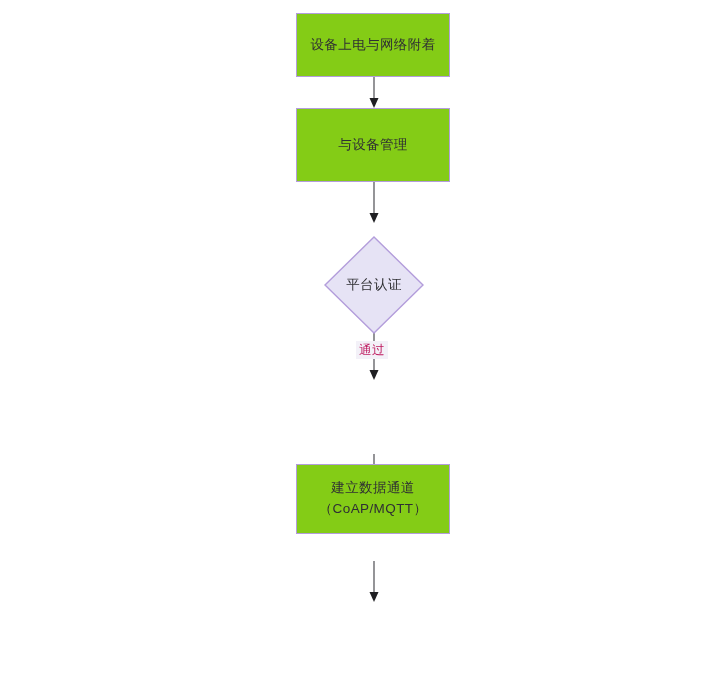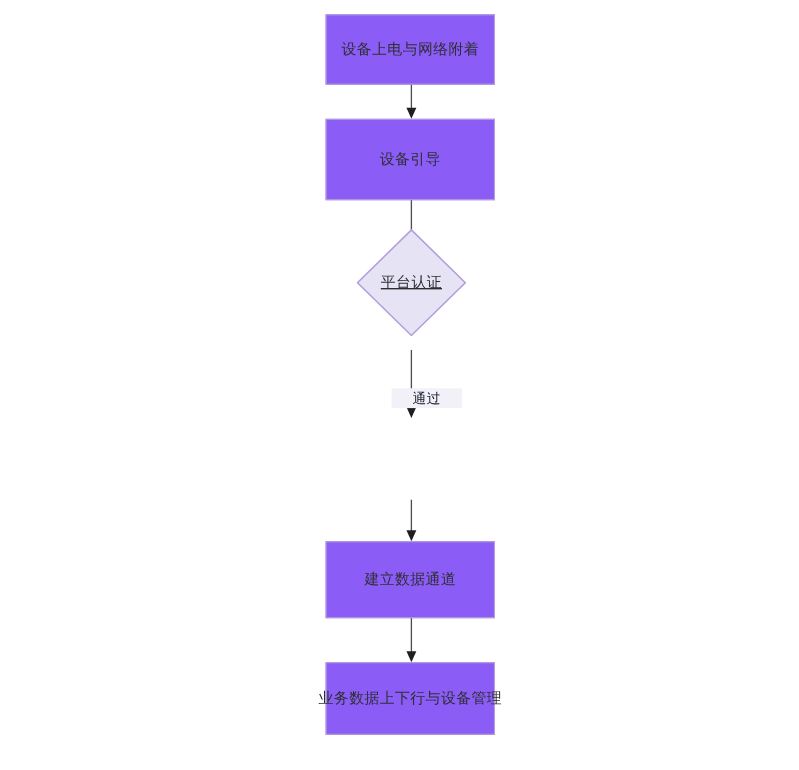--- a/index.html
+++ b/index.html
@@ -15,23 +15,24 @@
   }
   #flowchart-canvas {
     position: relative;
     width: 726px;
     height: 700px;
   }
   .node {
     position: absolute;
     box-sizing: border-box;
     display: flex;
+    flex-direction: column;
     align-items: center;
     justify-content: center;
-    background: #8b5cf6;
+    background: #84cc16;
     border: 1.4px solid #b39ddb;
     color: #2f2f33;
     font-size: 13.5px;
     line-height: 1.55;
     text-align: center;
     letter-spacing: 0.4px;
   }
   .node .line {
     display: block;
     white-space: nowrap;
@@ -55,27 +56,26 @@
     letter-spacing: 0.4px;
     white-space: nowrap;
   }
   .connector {
     position: absolute;
   }
   .edge-label {
     position: absolute;
     z-index: 3;
     background: #f3f1f8;
-    color: #0f172a;
+    color: #be185d;
     font-size: 12.5px;
     line-height: 1.3;
     letter-spacing: 0.4px;
-    padding: 1px 19px;
+    padding: 1px 3px;
     white-space: nowrap;
-    margin-top: 12px;
   }
 </style>
 </head>
 <body>
 
 <div id="flowchart-canvas">
 
   <svg class="connector" style="left:358px; top:76px; width:32px; height:34px;" viewBox="0 0 32 34">
     <line x1="16" y1="0" x2="16" y2="25" stroke="#4d4d52" stroke-width="1.2"></line>
     <polygon points="16,32 11.5,22 20.5,22" fill="#1f1f22"></polygon>
@@ -100,33 +100,30 @@
   <svg class="connector" style="left:358px; top:561px; width:32px; height:43px;" viewBox="0 0 32 43">
     <line x1="16" y1="0" x2="16" y2="34" stroke="#4d4d52" stroke-width="1.2"></line>
     <polygon points="16,41 11.5,31 20.5,31" fill="#1f1f22"></polygon>
   </svg>
 
   <div class="node" style="left:296px; top:13px; width:154px; height:64px;">
     <span class="line">设备上电与网络附着</span>
   </div>
 
   <div class="node" style="left:296px; top:108px; width:154px; height:74px;">
-    <span class="line">设备引导</span>
+    <span class="line">与设备管理</span>
   </div>
 
-  <div class="node-diamond" style="left:324px; top:208px; width:100px; height:98px;text-decoration:underline;">
+  <div class="node-diamond" style="left:324px; top:236px; width:100px; height:98px;">
     <svg class="diamond-shape" viewBox="0 0 100 98" preserveAspectRatio="none">
       <polygon points="50,1 99,49 50,97 1,49" fill="#e6e3f5" stroke="#b39ddb" stroke-width="1.4"></polygon>
     </svg>
     <span class="diamond-label">平台认证</span>
   </div>
 
 
-  <div class="node" style="left:296px; top:492px; width:154px; height:70px;">
+  <div class="node" style="left:296px; top:464px; width:154px; height:70px;">
     <span class="line">建立数据通道</span>
+    <span class="line">（CoAP/MQTT）</span>
   </div>
 
-  <div class="node" style="left:296px; top:602px; width:154px; height:66px;">
-    <span class="line">业务数据上下行</span>
-    <span class="line">与设备管理</span>
-  </div>
 
 </div>
 
 </body></html>

